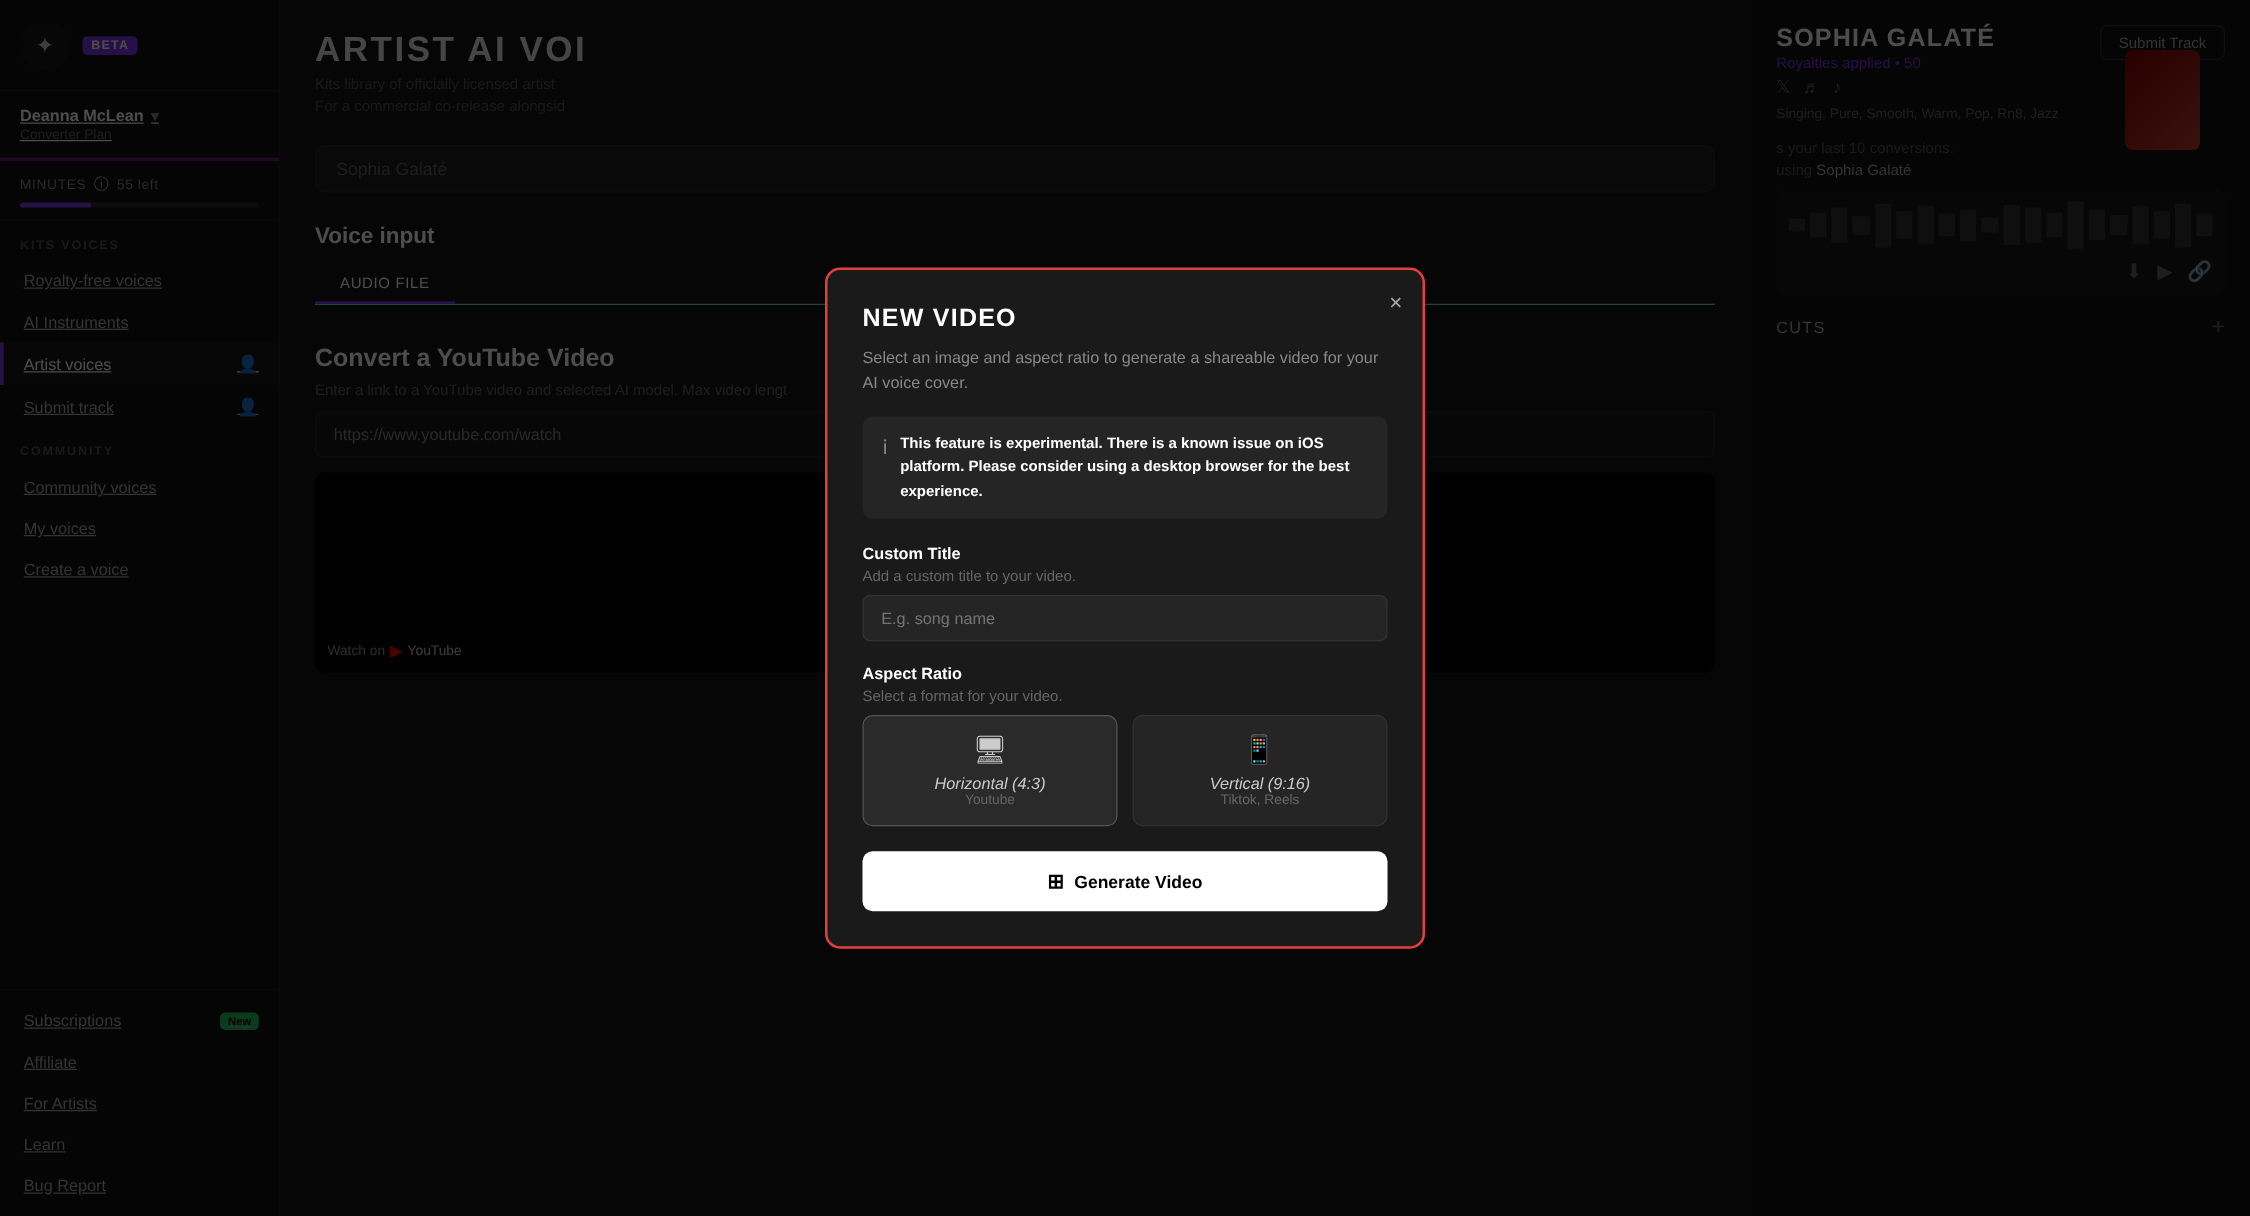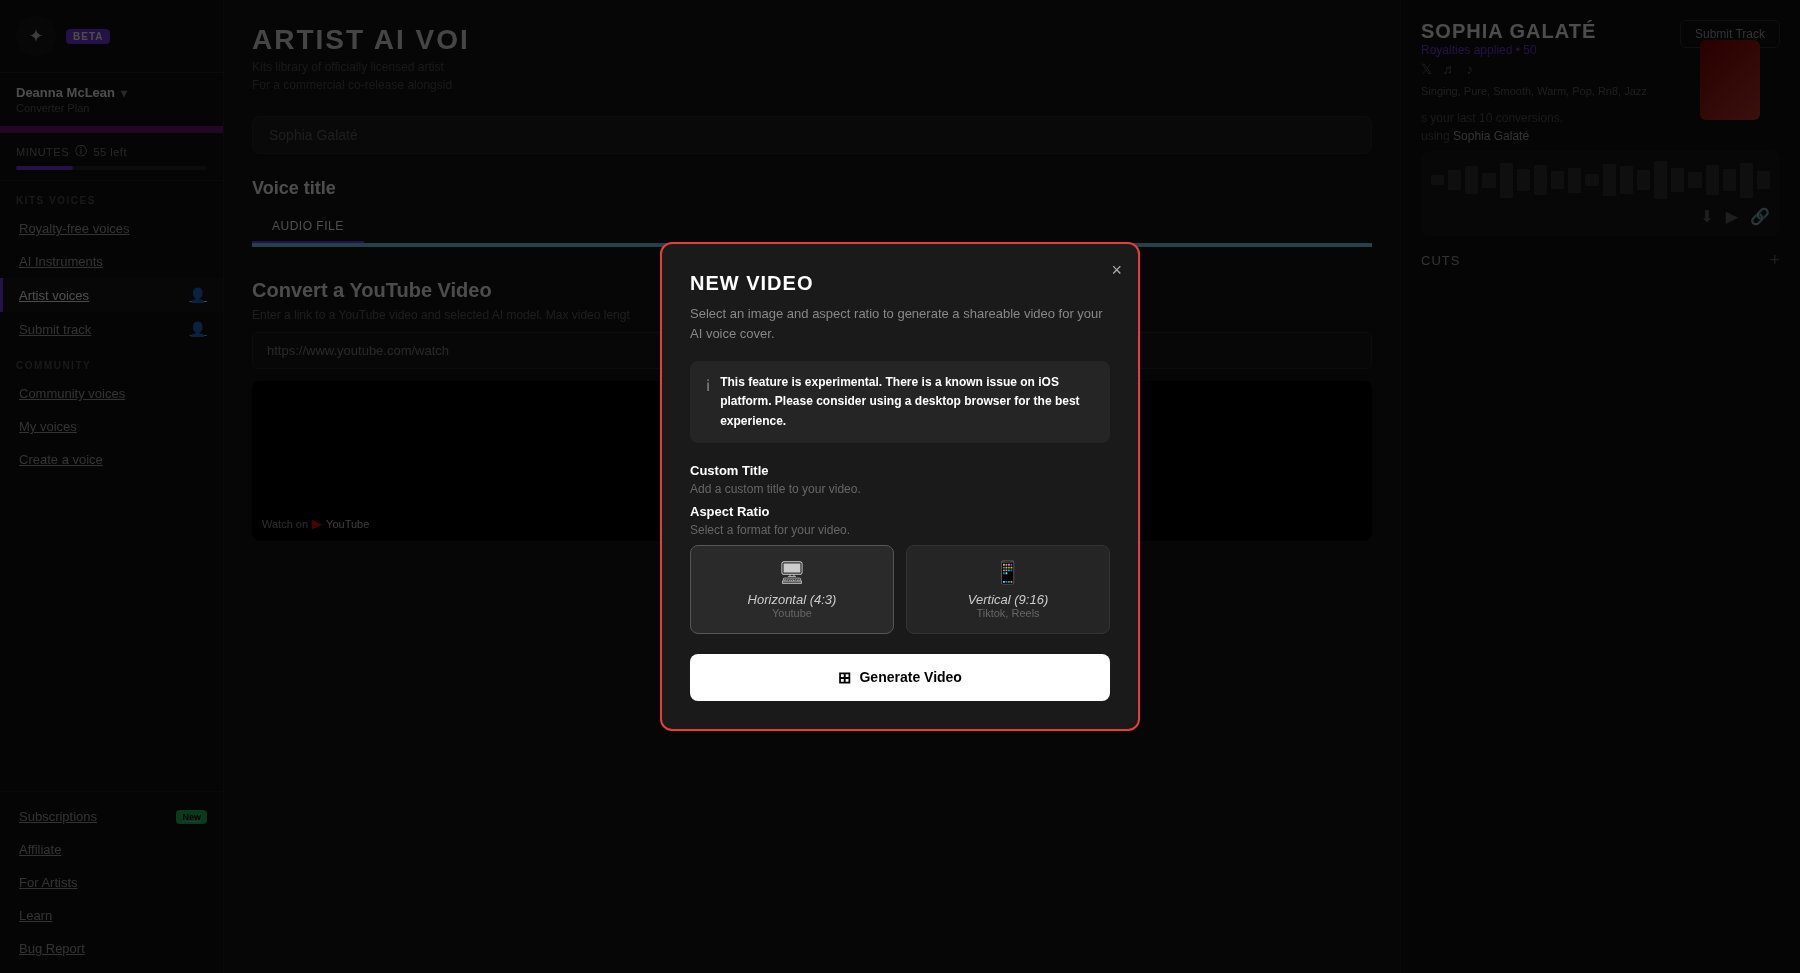--- a/index.html
+++ b/index.html
@@ -43,21 +43,22 @@
       background: #7c3aed;
       color: #fff;
       font-size: 10px;
       font-weight: 700;
       padding: 2px 7px;
       border-radius: 4px;
       letter-spacing: 1px;
     }
     .user-section {
       padding: 12px 16px;
-      border-bottom: 7px solid #701a75;
+      border-bottom: 3px solid #701a75;
+      text-decoration: underline;
     }
     .user-name {
       font-size: 13px;
       font-weight: 600;
       color: #fff;
       display: flex; align-items: center; gap: 6px;
     }
     .user-plan {
       font-size: 11px;
       color: #666;
@@ -160,21 +161,21 @@
       padding: 16px 28px;
     }
     .voice-input-title {
       font-size: 18px;
       font-weight: 600;
       color: #fff;
       margin-bottom: 12px;
     }
     .tabs {
       display: flex; gap: 0;
-      border-bottom: 4px solid #7dd3fc;
+      border-bottom: 1px solid #7dd3fc;
       margin-bottom: 16px;
     }
     .tab {
       padding: 8px 20px;
       font-size: 12px;
       color: #666;
       cursor: pointer;
       letter-spacing: 0.5px;
     }
     .tab.active { color: #fff; border-bottom: 2px solid #7c3aed; }
@@ -501,21 +502,21 @@
 <div class="main-area">
   <div class="main-header">
     <div class="main-title">ARTIST AI VOI</div>
     <div class="main-subtitle">Kits library of officially licensed artist</div>
     <div class="main-subtitle">For a commercial co-release alongsid</div>
   </div>
 
   <div class="artist-search">Sophia Galaté</div>
 
   <div class="voice-input-section">
-    <div class="voice-input-title">Voice title</div>
+    <div class="voice-input-title">Voice input</div>
     <div class="tabs">
       <div class="tab active">AUDIO FILE</div>
     </div>
   </div>
 
   <div class="youtube-section">
     <div class="youtube-label">Convert a YouTube Video</div>
     <div class="youtube-desc">Enter a link to a YouTube video and selected AI model. Max video lengt</div>
     <div class="youtube-input">https://www.youtube.com/watch</div>
     <div class="youtube-preview">
@@ -605,20 +606,21 @@
 
     <div class="warning-box">
       <span class="warning-icon">ℹ</span>
       <div class="warning-text">
         <strong>This feature is experimental. There is a known issue on iOS platform. Please consider using a desktop browser for the best experience.</strong>
       </div>
     </div>
 
     <div class="field-label">Custom Title</div>
     <div class="field-desc">Add a custom title to your video.</div>
+    <input class="text-input" type="text" placeholder="E.g. song name" style="">
 
 
     <div class="aspect-section">
       <div class="field-label">Aspect Ratio</div>
       <div class="field-desc">Select a format for your video.</div>
       <div class="aspect-options">
         <div class="aspect-option selected">
           <div class="aspect-icon">🖥</div>
           <div class="aspect-name">Horizontal (4:3)</div>
           <div class="aspect-platform">Youtube</div>

